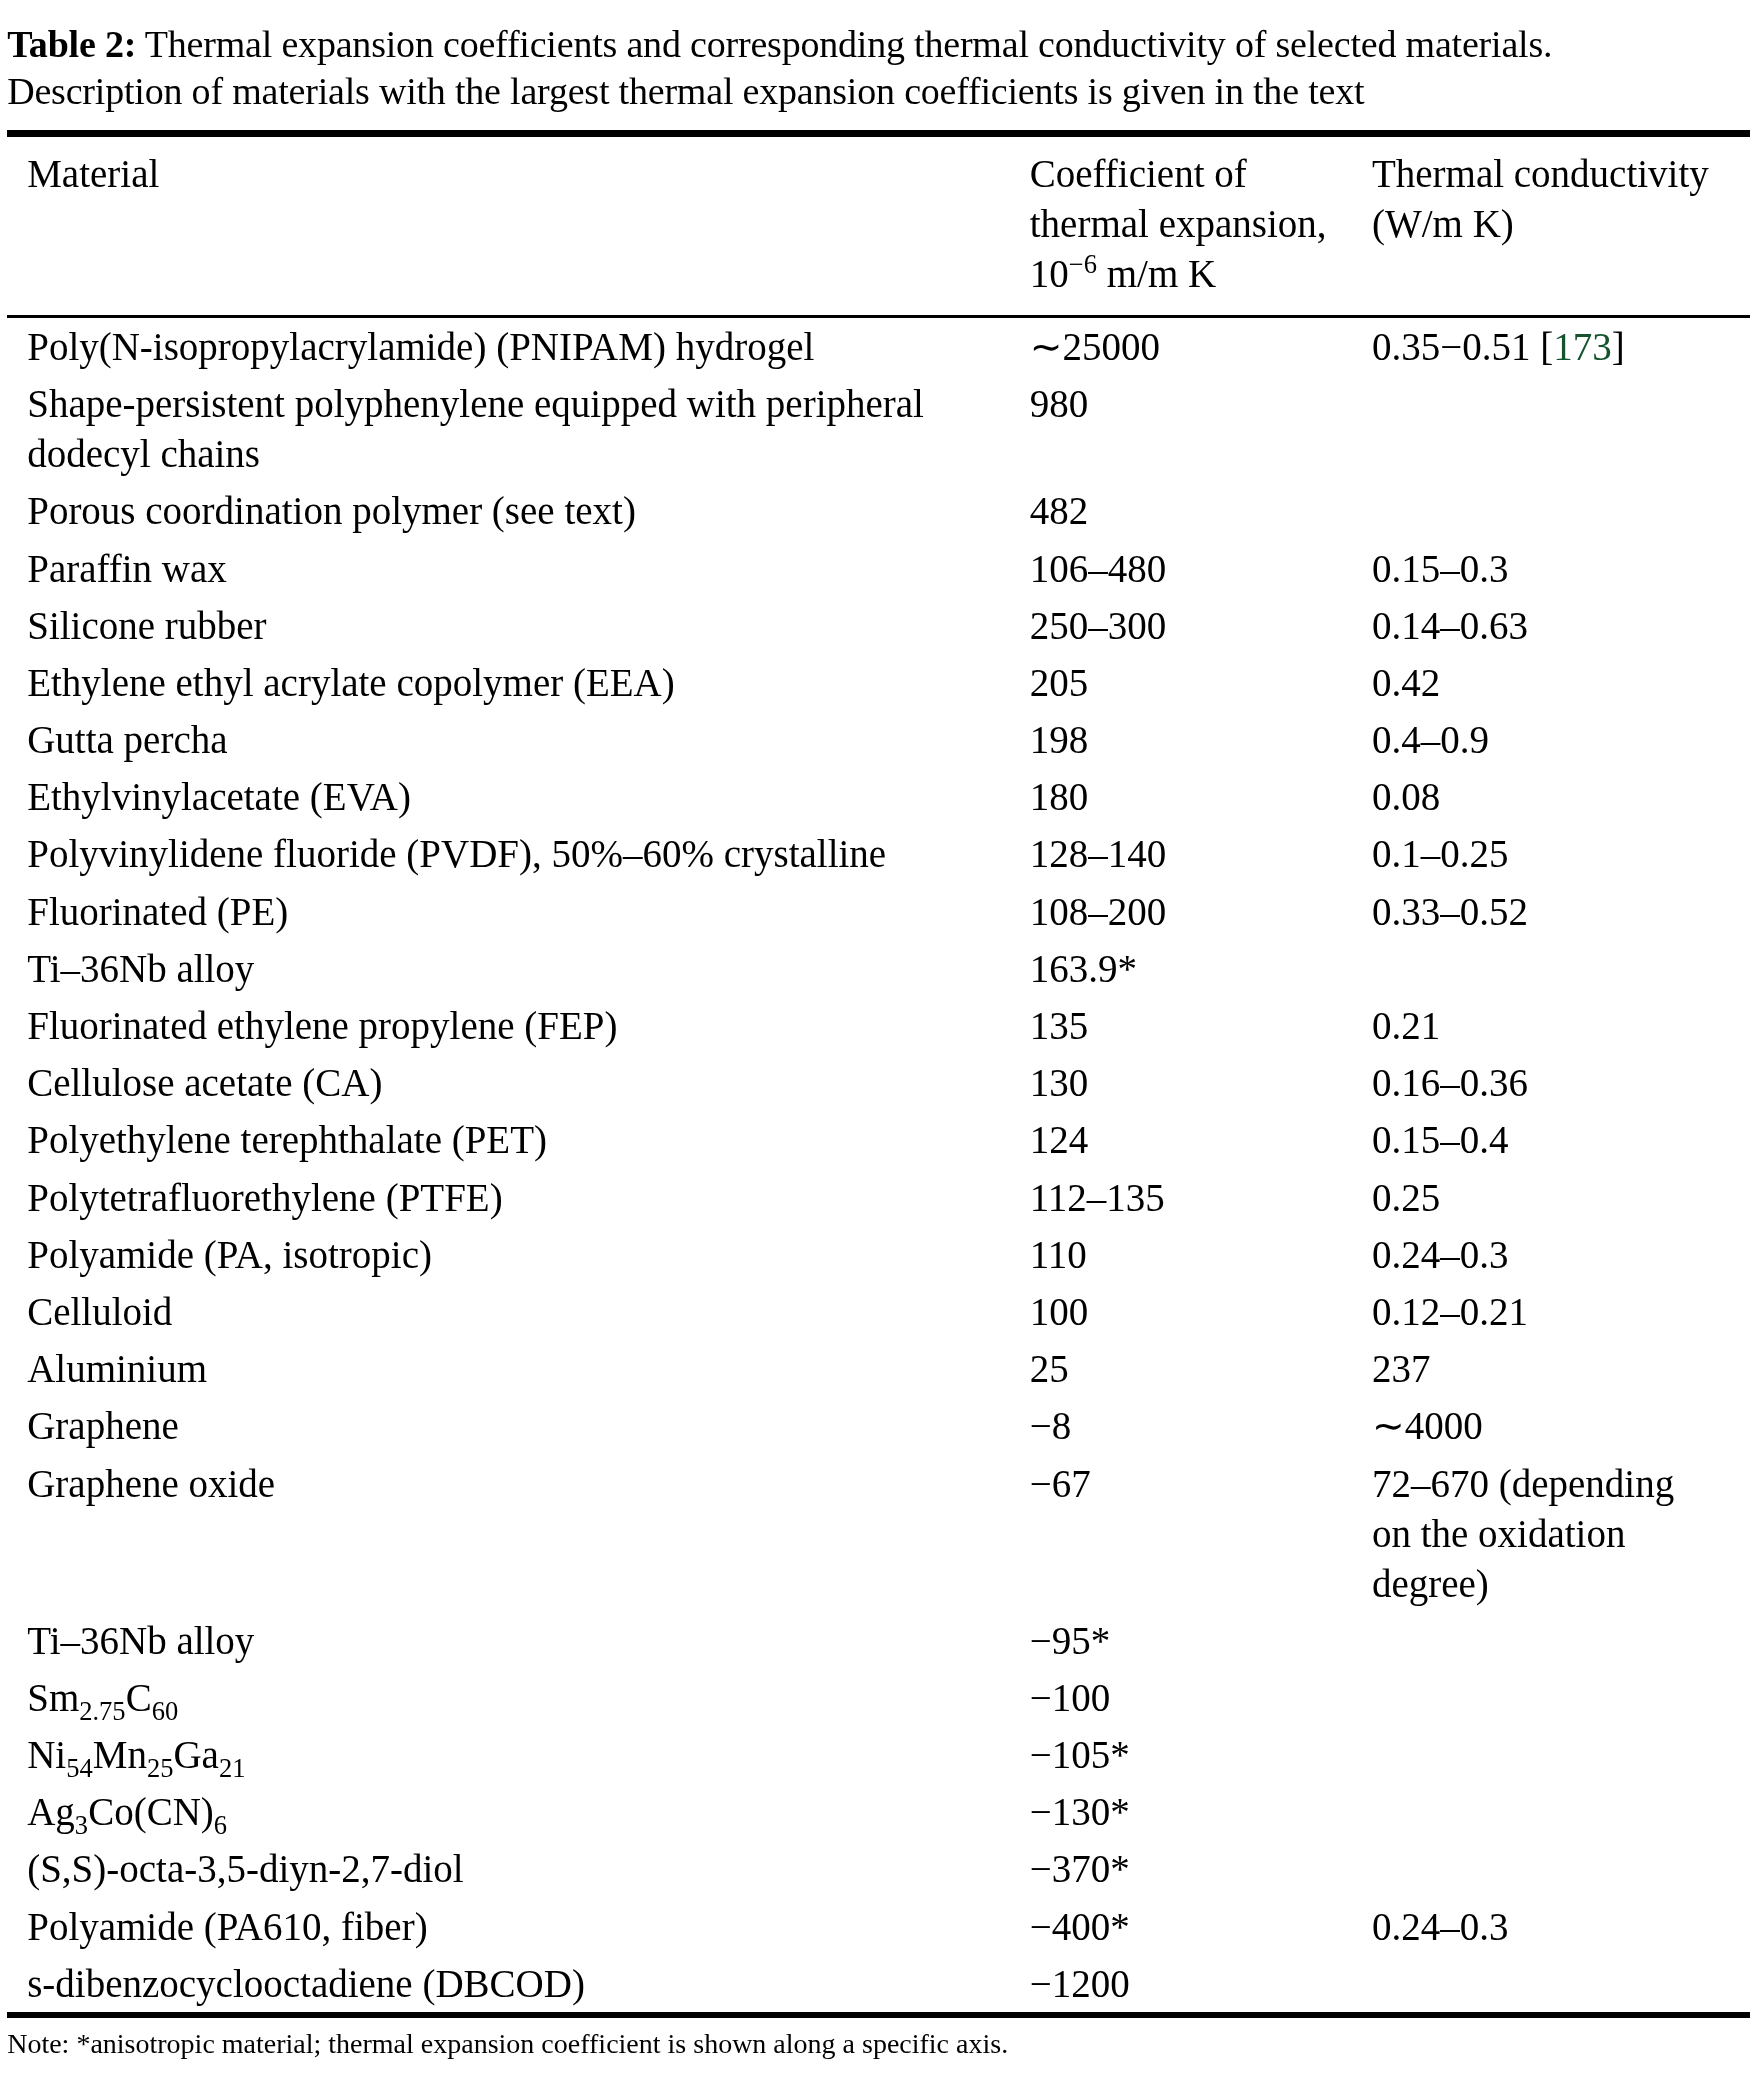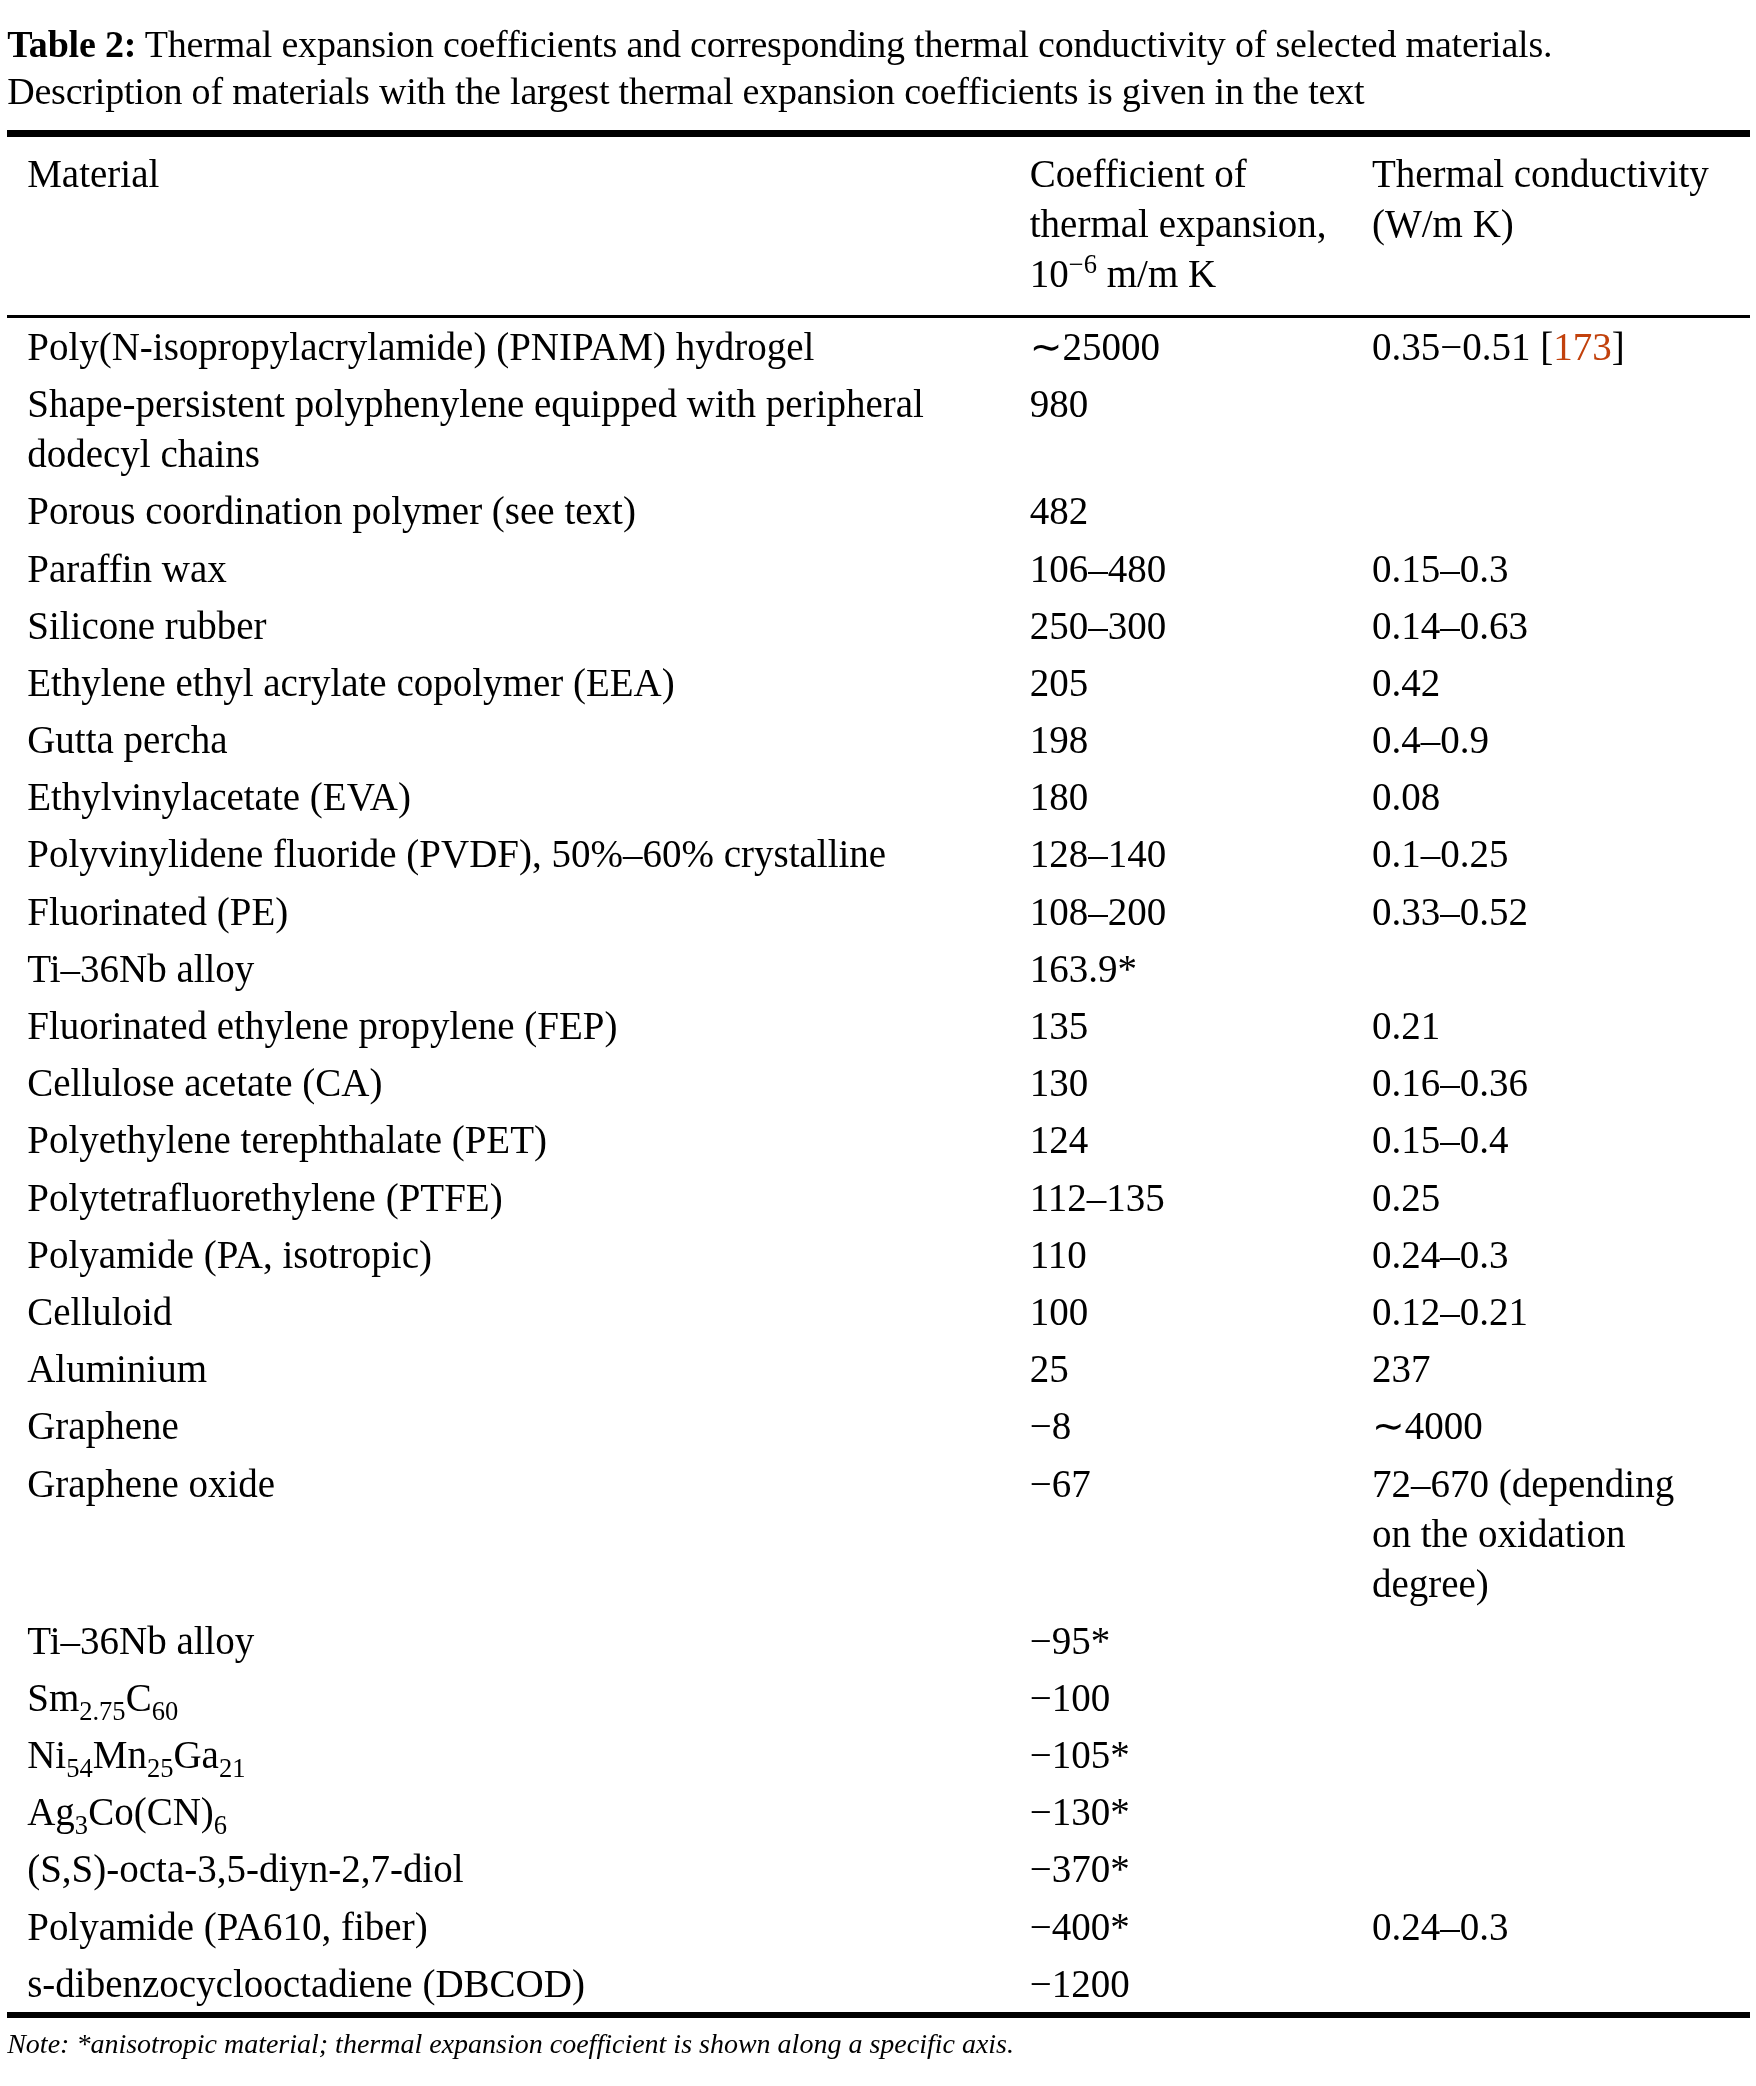--- a/index.html
+++ b/index.html
@@ -45,21 +45,20 @@
   thead tr { border-bottom: 3.6px solid #000; }
   th:first-child, td:first-child { padding-left: 20px; }
   sub { font-size: 68%; line-height: 0; }
   sup { font-size: 68%; line-height: 0; }
   .ref { color: #1e97d4; }
   .note {
     font-size: 28px;
     line-height: 36px;
     margin: 7.2px 0 0 0;
     padding-bottom: 9px;
-    font-style: italic;
   }
 </style>
 </head>
 <body>
 
 <div class="page">
 
   <p class="caption"><span class="cap-line1"><b>Table 2:</b> <span>Thermal expansion coefficients and corresponding thermal conductivity of selected materials.</span></span><br><span>Description of materials with the largest thermal expansion coefficients is given in the text</span></p>
 
   <table class="materials">
@@ -72,21 +71,21 @@
       <tr>
         <th>Material</th>
         <th>Coefficient of<br>thermal expansion,<br>10<sup>−6</sup> m/m K</th>
         <th>Thermal conductivity<br>(W/m K)</th>
       </tr>
     </thead>
     <tbody id="tbody">
         <tr>
           <td>Poly(N-isopropylacrylamide) (PNIPAM) hydrogel</td>
           <td>∼25000</td>
-          <td>0.35−0.51 [<span class="ref" style="color: #c2410c;">173</span>]</td>
+          <td>0.35−0.51 [<span class="ref" style="color: #14532d;">173</span>]</td>
         </tr>
         <tr>
           <td>Shape-persistent polyphenylene equipped with peripheral<br>dodecyl chains</td>
           <td>980</td>
           <td></td>
         </tr>
         <tr>
           <td>Porous coordination polymer (see text)</td>
           <td>482</td>
           <td></td>

